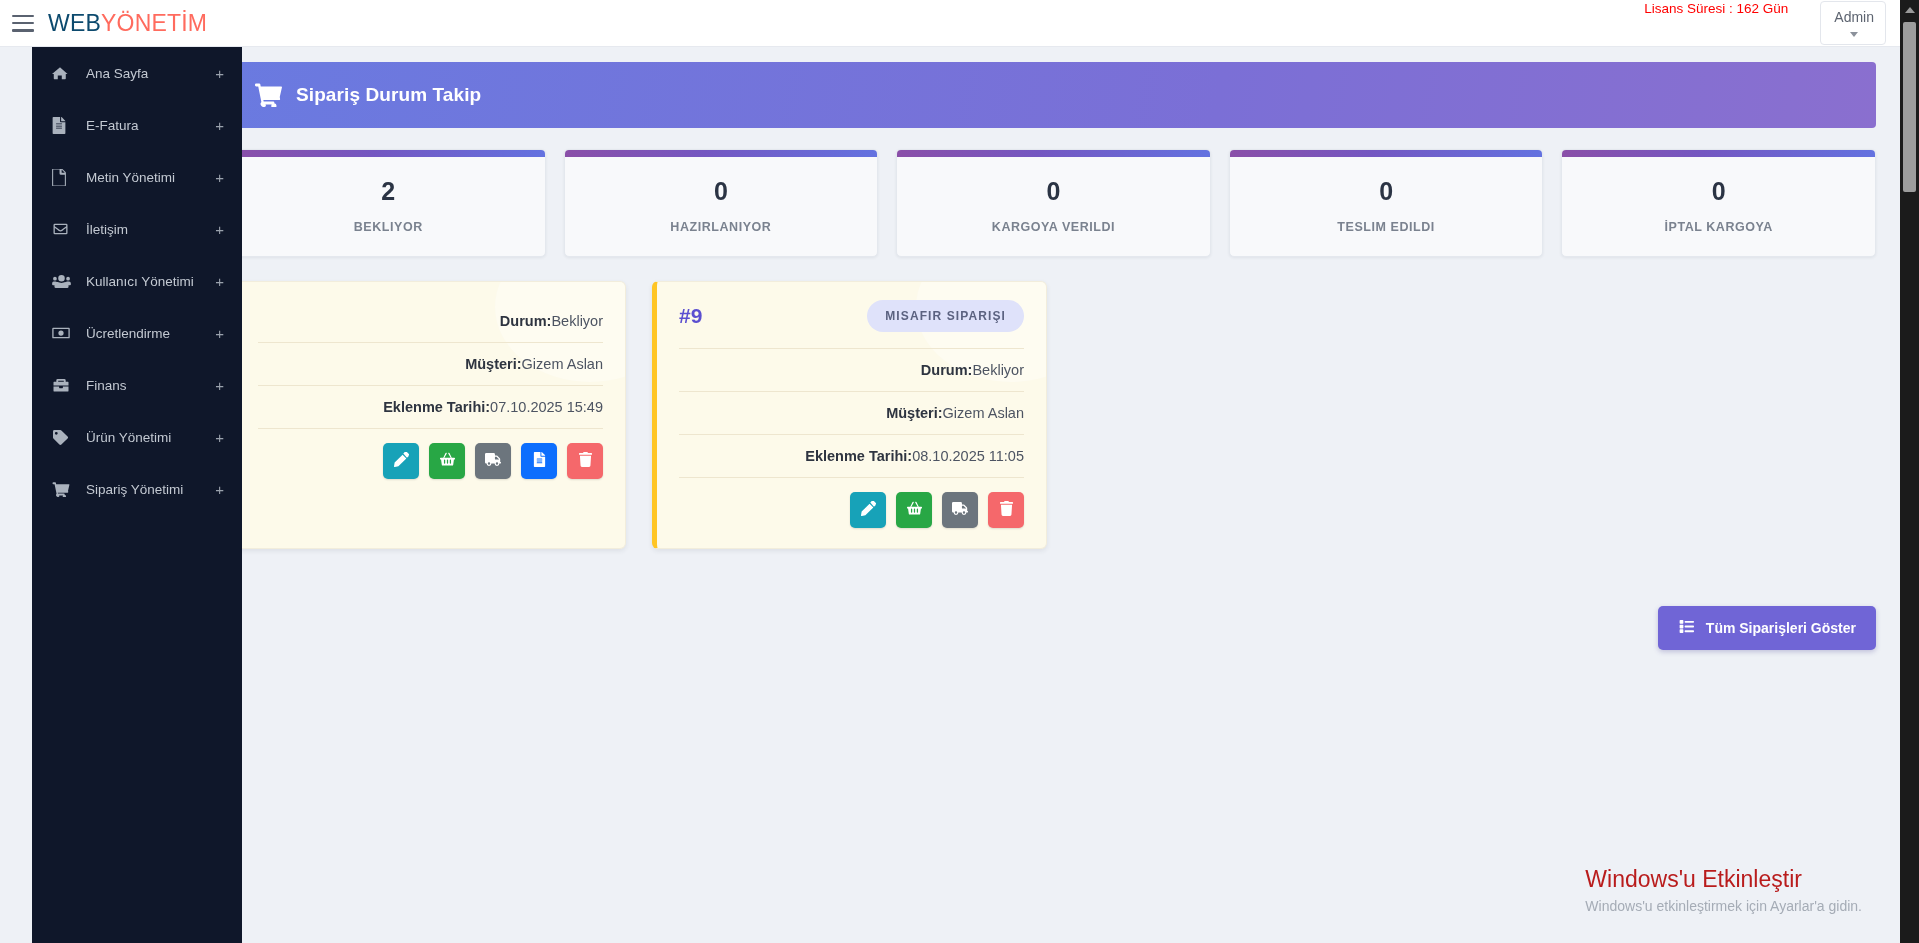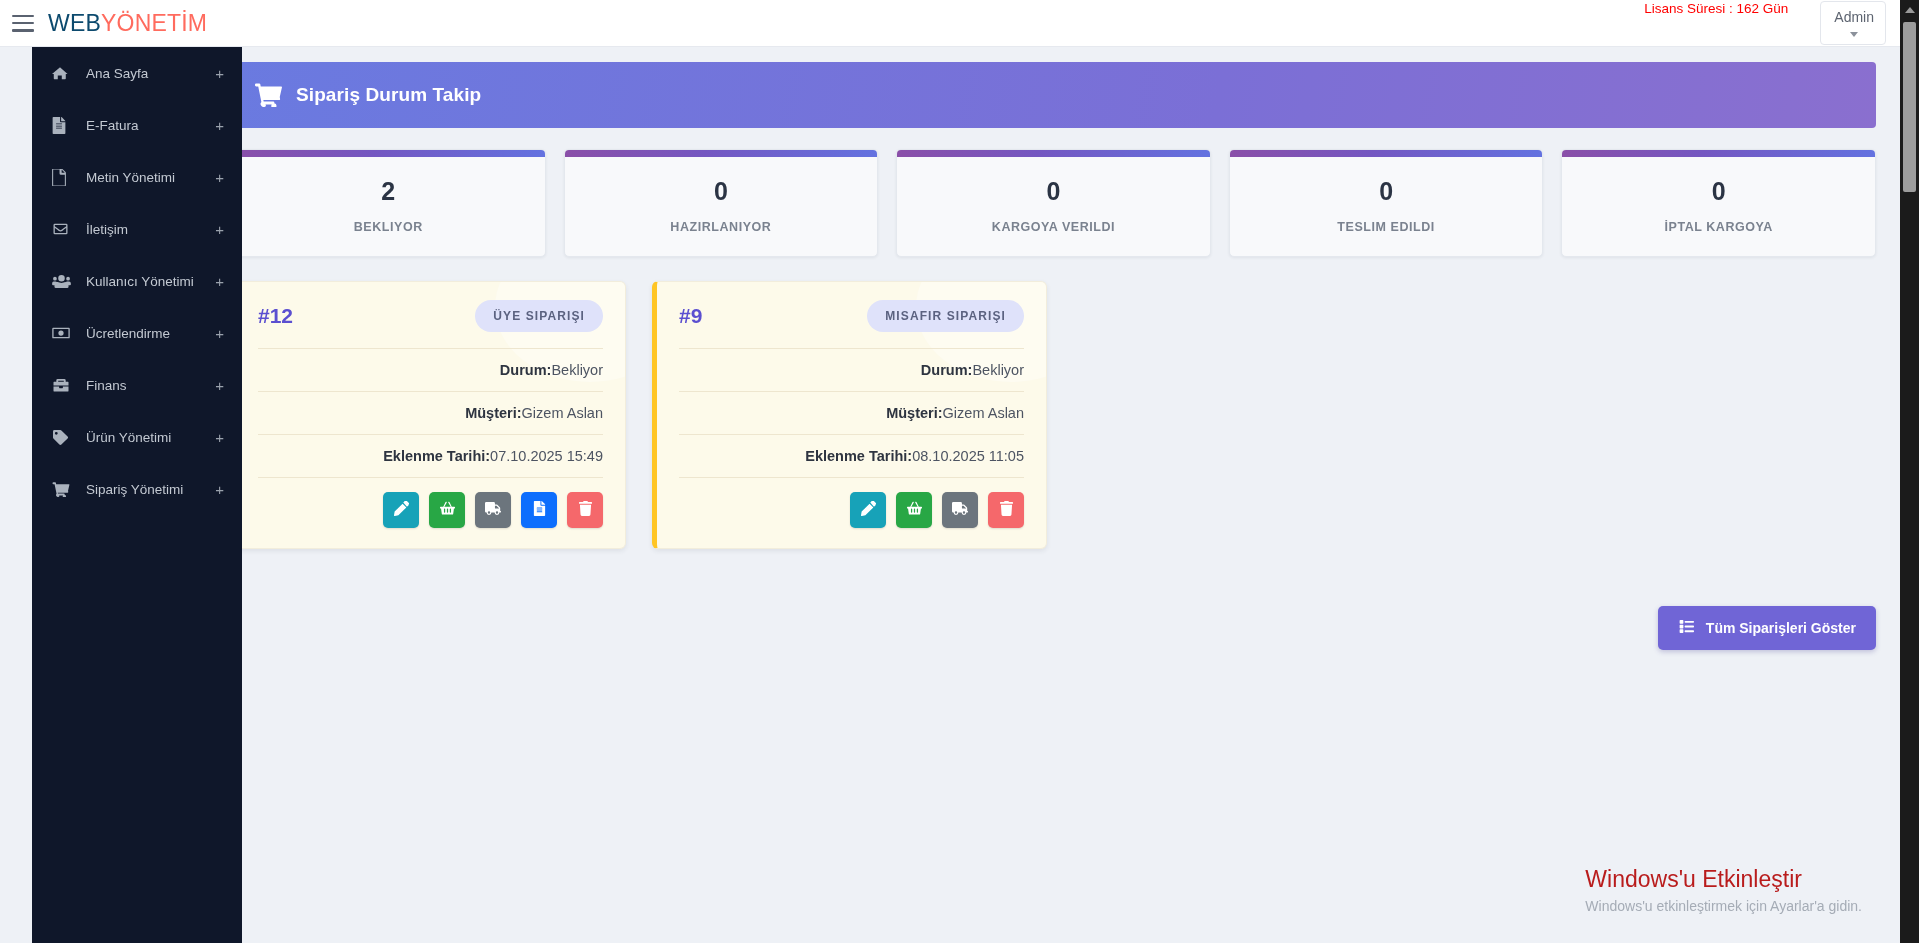--- a/index.html
+++ b/index.html
@@ -360,24 +360,20 @@
       <div class="stat-top"></div>
       <div class="stat-num">0</div>
       <div class="stat-label">İPTAL KARGOYA</div>
     </div>
 
   </div>
 
   <div class="orders">
 
     <div class="order-card">
-      <div class="order-head">
-        <span class="order-id">#12</span>
-        <span class="order-badge">ÜYE SIPARIŞI</span>
-      </div>
       <div class="order-row">
         <span class="row-key">Durum:</span>
         <span class="row-val">Bekliyor</span>
       </div>
       <div class="order-row">
         <span class="row-key">Müşteri:</span>
         <span class="row-val">Gizem Aslan</span>
       </div>
       <div class="order-row">
         <span class="row-key">Eklenme Tarihi:</span>

